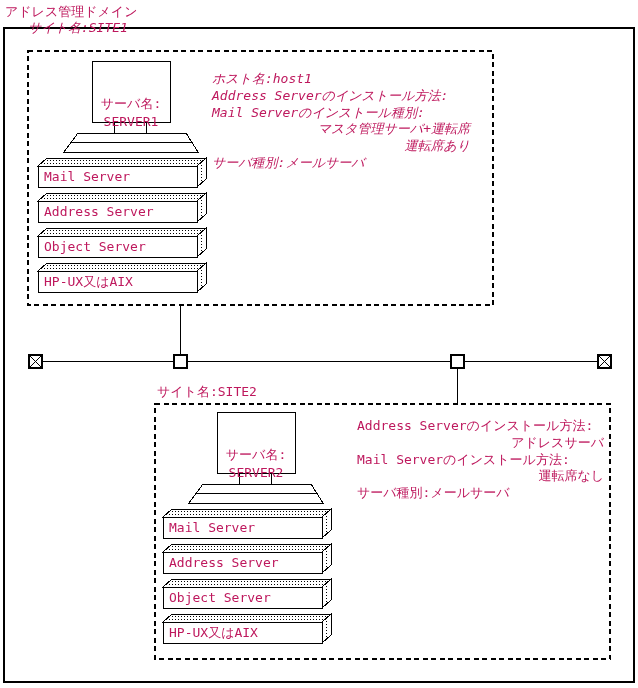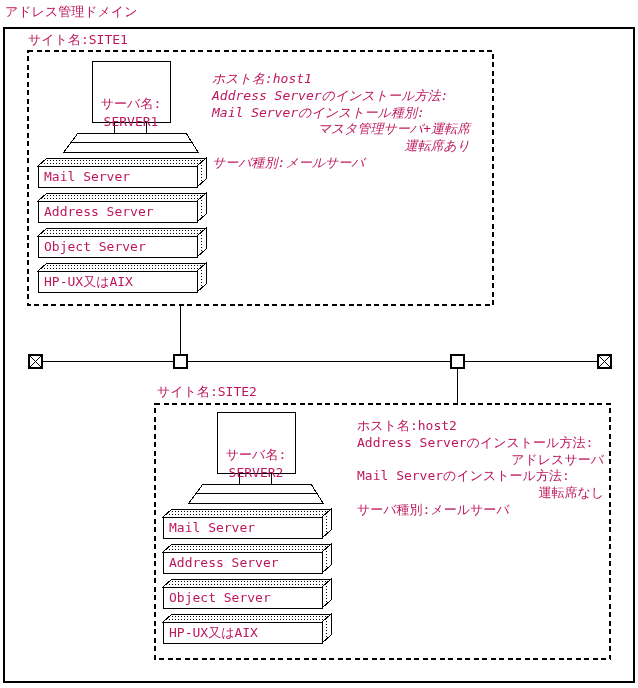--- a/index.html
+++ b/index.html
@@ -83,21 +83,21 @@
       <use href="#ws"></use>
       <use href="#slab" transform="translate(0,166)"></use>
       <use href="#slab" transform="translate(0,201)"></use>
       <use href="#slab" transform="translate(0,236)"></use>
       <use href="#slab" transform="translate(0,271)"></use>
     </g>
   </svg>
 
   <div class="txt" style="left:5px;top:5px;">アドレス管理ドメイン</div>
 
-  <div class="txt" style="left:28px;top:33px;">サイト名:SITE1</div>
+  <div class="txt" style="left:28px;top:21px;font-style:italic;">サイト名:SITE1</div>
 
   <div class="screenlbl" style="left:92px;top:67px;width:78px;">
     <div>サーバ名:</div>
     <div>SERVER1</div>
   </div>
 
   <div class="slablbl" style="left:44px;top:169px;">Mail Server</div>
   <div class="slablbl" style="left:44px;top:204px;">Address Server</div>
   <div class="slablbl" style="left:44px;top:239px;">Object Server</div>
   <div class="slablbl" style="left:44px;top:274px;">HP-UX又はAIX</div>
@@ -117,21 +117,20 @@
     <div>サーバ名:</div>
     <div>SERVER2</div>
   </div>
 
   <div class="slablbl" style="left:169px;top:520px;">Mail Server</div>
   <div class="slablbl" style="left:169px;top:555px;">Address Server</div>
   <div class="slablbl" style="left:169px;top:590px;">Object Server</div>
   <div class="slablbl" style="left:169px;top:625px;">HP-UX又はAIX</div>
 
   <div class="info" style="left:357px;top:418px;width:247px;">
-    <div class="il">ホスト名:host2</div>
     <div class="il">Address Serverのインストール方法:</div>
     <div class="il right">アドレスサーバ</div>
     <div class="il">Mail Serverのインストール方法:</div>
     <div class="il right">運転席なし</div>
     <div class="il">サーバ種別:メールサーバ</div>
   </div>
 
 </div>
 
 </body></html>

